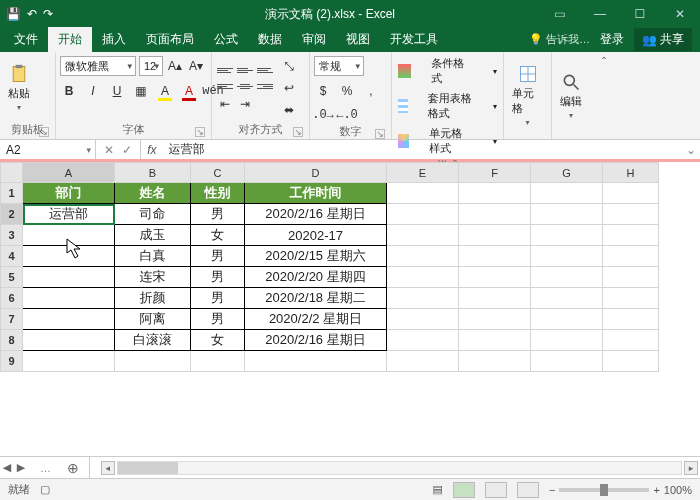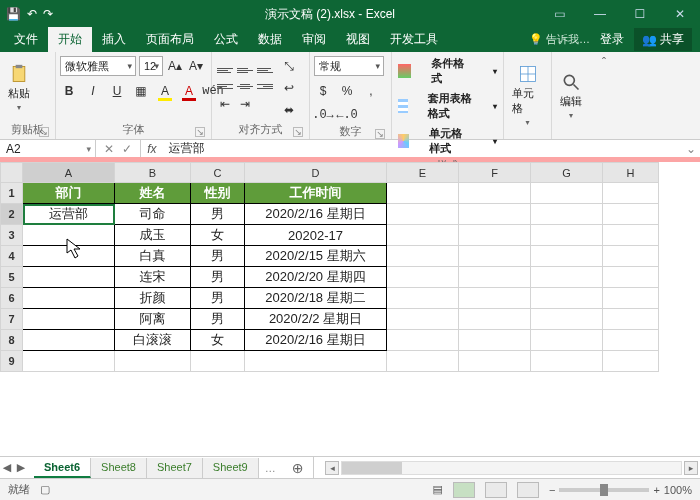--- a/index.html
+++ b/index.html
@@ -26,24 +26,24 @@
   .small { font-size: 11px; font-family: Liberation Mono, monospace; }
   .fontrow { display: flex; align-items: center; gap: 3px; }
   .combo { background: #fff; border: 1px solid #aaa; height: 20px; display: flex; align-items: center; padding: 0 14px 0 4px; font-size: 11px; position: relative; }
   .combo::after { content: "▾"; position: absolute; right: 3px; font-size: 9px; color: #555; }
   .btnrow { display: flex; align-items: center; gap: 6px; margin-top: 3px; }
   .ibtn { width: 18px; height: 18px; display: flex; align-items: center; justify-content: center; font-size: 12px; color: #333; }
   .aligncol { display: flex; flex-direction: column; gap: 2px; }
   .alignrow { display: flex; gap: 2px; }
   .abox { width: 18px; height: 14px; display: flex; flex-direction: column; justify-content: center; gap: 1px; padding: 1px; }
   .abox span { height: 1px; background: #555; display: block; }
-  .stylesbtn { display: flex; align-items: center; gap: 20px; font-size: 11px; padding: 2px 2px; font-weight: bold; }
+  .stylesbtn { display: flex; align-items: center; gap: 20px; font-size: 11px; padding: 2px 2px; }
   .stylesbtn .sq { width: 14px; height: 14px; }
   .collapse { width: 16px; display: flex; align-items: flex-start; justify-content: center; color: #666; font-size: 12px; padding-top: 4px; background: #f3f3f3; }
-  .namebar { height: 22px; border-bottom: 5px solid #fca5a5; display: flex; align-items: center; background: #fff; }
+  .namebar { height: 22px; border-bottom: 3px solid #fca5a5; display: flex; align-items: center; background: #fff; }
   .namebox { width: 96px; border-right: 1px solid #ccc; padding: 0 16px 0 6px; font-size: 12px; position: relative; height: 100%; display: flex; align-items: center; }
   .namebox::after { content: "▾"; position: absolute; right: 4px; font-size: 9px; color: #777; }
   .fxbtns { display: flex; gap: 8px; padding: 0 8px; color: #888; border-right: 1px solid #ccc; height: 100%; align-items: center; }
   .fxlabel { font-style: italic; padding: 0 6px; color: #555; }
   .formula { flex: 1; padding: 0 6px; font-size: 12px; }
   .expand { width: 18px; text-align: center; color: #888; }
   .gridwrap { position: relative; height: 294px; overflow: hidden; background: #fff; }
   table.sheet { border-collapse: collapse; table-layout: fixed; }
   .sheet th, .sheet td { border: 1px solid #d4d4d4; overflow: hidden; white-space: nowrap; }
   .sheet thead th { background: #e6e6e6; font-weight: normal; height: 20px; font-size: 11px; color: #333; }
@@ -197,21 +197,21 @@
         <div class="ibtn">⤡</div>
         <div class="ibtn">↩</div>
         <div class="ibtn">⬌</div>
       </div>
     </div>
     <div class="group-label"><span>对齐方式</span><span class="launcher">↘</span></div>
   </div>
 
   <div class="group" style="width:82px">
     <div class="group-body" style="flex-direction:column;align-items:flex-start;gap:3px;padding-top:2px">
-      <div class="combo" style="width:70px">常规</div>
+      <div class="combo" style="width:50px">常规</div>
       <div class="btnrow">
         <div class="ibtn">$</div>
         <div class="ibtn">%</div>
         <div class="ibtn">,</div>
       </div>
       <div class="btnrow">
         <div class="ibtn small">.0→</div>
         <div class="ibtn small">←.0</div>
       </div>
     </div>
@@ -400,26 +400,20 @@
     </table>
   <svg class="cursor" width="18" height="22">
       <path d="M1 1 L1 15 L5 12 L9 20 L12 18 L8 11 L14 11 Z" fill="#fff" stroke="#000"></path>
     </svg>
 </div>
 
 <div class="sheetbar">
   <div class="navtri">◀</div>
   <div class="navtri">▶</div>
   <div style="width:6px"></div>
-  <div id="sheettabs" style="display:flex">
-      <div class="shtab active">Sheet6</div>
-      <div class="shtab">Sheet8</div>
-      <div class="shtab">Sheet7</div>
-      <div class="shtab">Sheet9</div>
-    </div>
   <div style="padding:3px 6px;color:#888">…</div>
   <div class="newsheet">⊕</div>
   <div style="width:10px;border-left:1px solid #ccc;height:100%"></div>
   <div class="hsb">
     <div class="sbtn">◂</div>
     <div class="strack">
         <div class="sthumb"></div>
       </div>
     <div class="sbtn">▸</div>
   </div>

